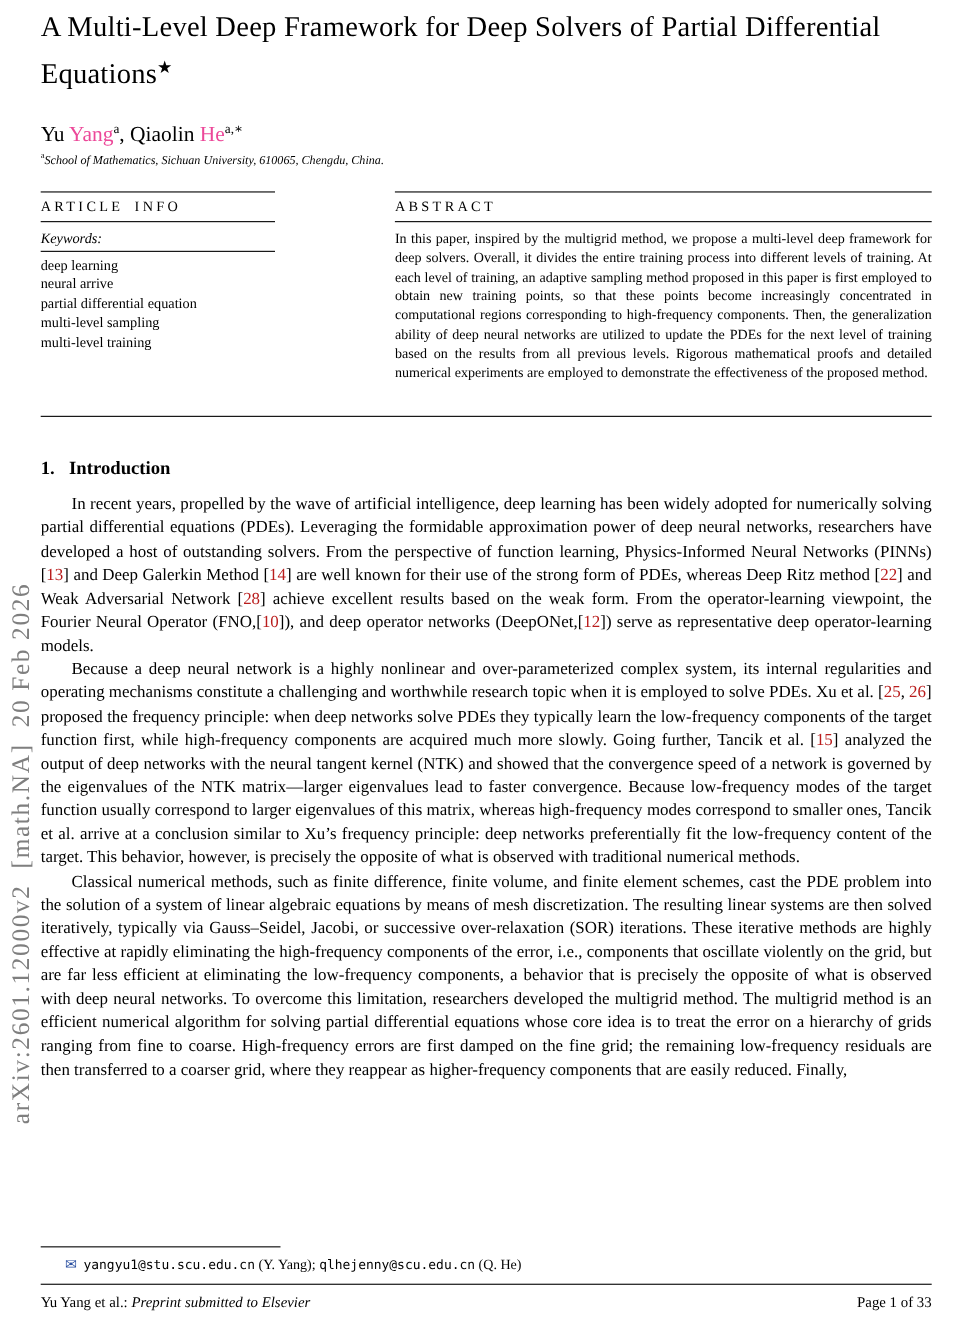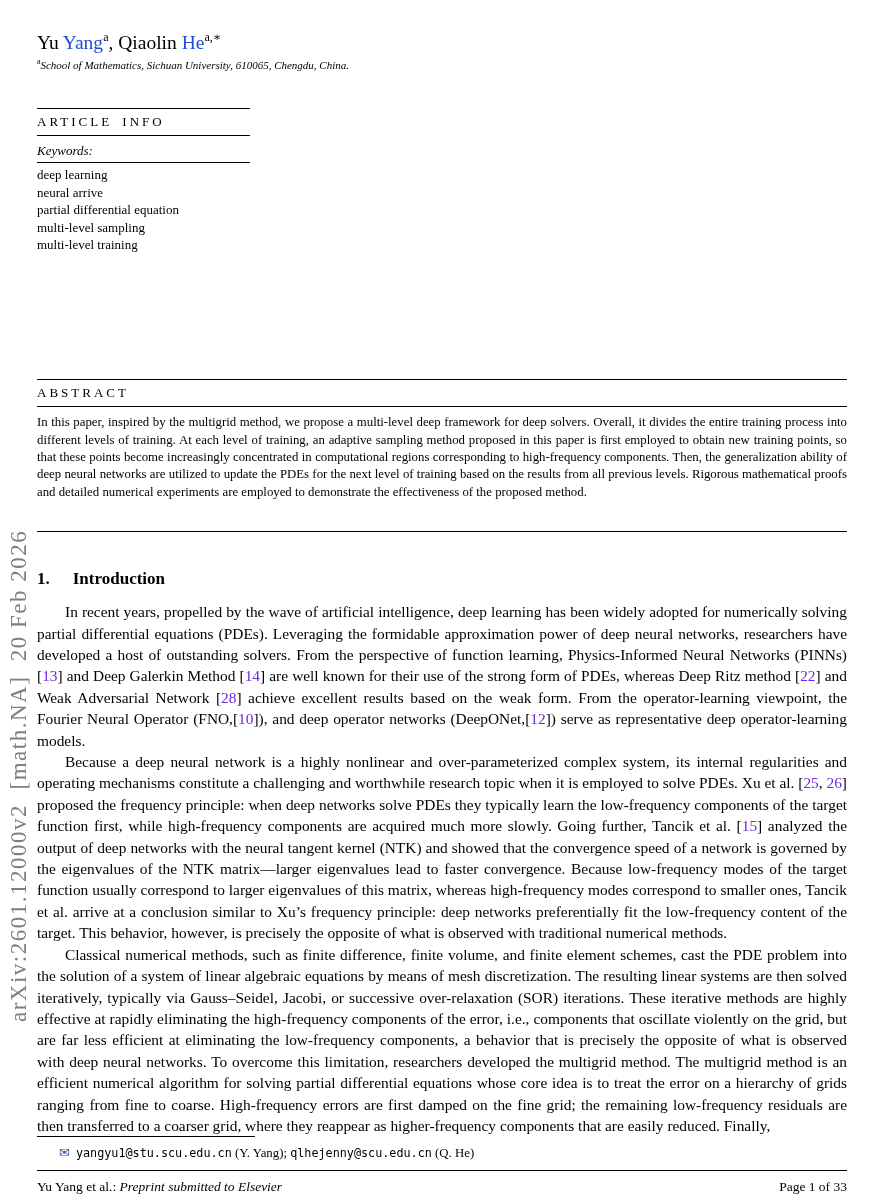--- a/index.html
+++ b/index.html
@@ -27,51 +27,51 @@
     color:#7f7f7f;
   }
   
   h1.title{
     margin:0;font-size:26px;font-weight:normal;
     line-height:37px;letter-spacing:0.2px;
   }
   h1.title .star{font-size:60%;}
   .authors{margin-top:20px;font-size:19.5px;line-height:22px;}
   .authors sup{font-size:62%;}
-  .author-name{color:#1d4ed8;}
+  .author-name{color:#ec4899;}
   .affiliation{margin-top:0;font-size:11px;line-height:16px;}
   .affiliation .aff-text{font-style:italic;}
   .affiliation sup{font-size:70%;font-style:normal;}
 
   
-  .info-block{display:flex;gap:58px;margin-top:36px;flex-direction:column;}
+  .info-block{display:flex;gap:109px;margin-top:20px;}
   .info-left{width:213px;flex:0 0 213px;}
   .info-right{flex:1;min-width:0;}
   .rule{border-top:1px solid #000;height:0;}
   .col-heading{
     font-size:13px;letter-spacing:3px;word-spacing:4px;
     line-height:26px;font-weight:normal;margin:0;
   }
   .keywords-label{font-style:italic;font-size:13px;line-height:17px;margin-top:6px;padding-bottom:3px;}
   ul.keywords{list-style:none;margin:3px 0 0 0;padding:0;font-size:13px;line-height:17.5px;}
   .abstract-text{
     margin-top:7px;font-size:12.8px;line-height:17.4px;
     text-align:justify;
   }
   .block-bottom-rule{margin-top:30px;}
 
   
   .section-heading{margin:36px 0 0 0;font-size:17px;font-weight:bold;line-height:21px;}
-  .section-heading .sec-title{margin-left:23px;}
+  .section-heading .sec-title{margin-left:13px;}
   .body-text{margin-top:12px;}
   .body-text p{
     margin:0;font-size:15.4px;line-height:21.4px;
     text-align:justify;text-indent:28px;
   }
-  .cite{color:#6d28d9;}
+  .cite{color:#b91c1c;}
   .mono{font-family:"DejaVu Sans Mono","Liberation Mono",monospace;font-size:0.92em;}
 
   
   .footnotes{margin-top:auto;font-size:12.8px;line-height:17px;}
   .fn-rule{width:218px;border-top:1px solid #000;margin-bottom:7px;}
   .footnotes p{margin:0;}
   .fn-indent{text-indent:11px;}
   .fn-deep{padding-left:22px;}
   .footnotes sup{font-size:75%;}
   .env-icon{color:#2b50a1;margin-right:6px;font-size:13px;}
@@ -84,20 +84,21 @@
   }
   .footer-italic{font-style:italic;}
 </style>
 </head>
 <body>
 
 <div class="page">
 
   <div class="arxiv-strip">arXiv:2601.12000v2  [math.NA]  20 Feb 2026</div>
 
+  <h1 class="title"><span>A Multi-Level Deep Framework for Deep Solvers of Partial Differential Equations</span><sup class="star">★</sup></h1>
 
   <div class="authors"><span>Yu </span><span class="author-name">Yang</span><sup>a</sup><span>,  </span><span>Qiaolin </span><span class="author-name">He</span><sup>a,∗</sup></div>
 
   <div class="affiliation"><sup>a</sup><span class="aff-text">School of Mathematics, Sichuan University, 610065, Chengdu, China.</span></div>
 
   <div class="info-block">
     <div class="info-left">
       <div class="rule"></div>
       <div class="col-heading">ARTICLE INFO</div>
       <div class="rule"></div>

